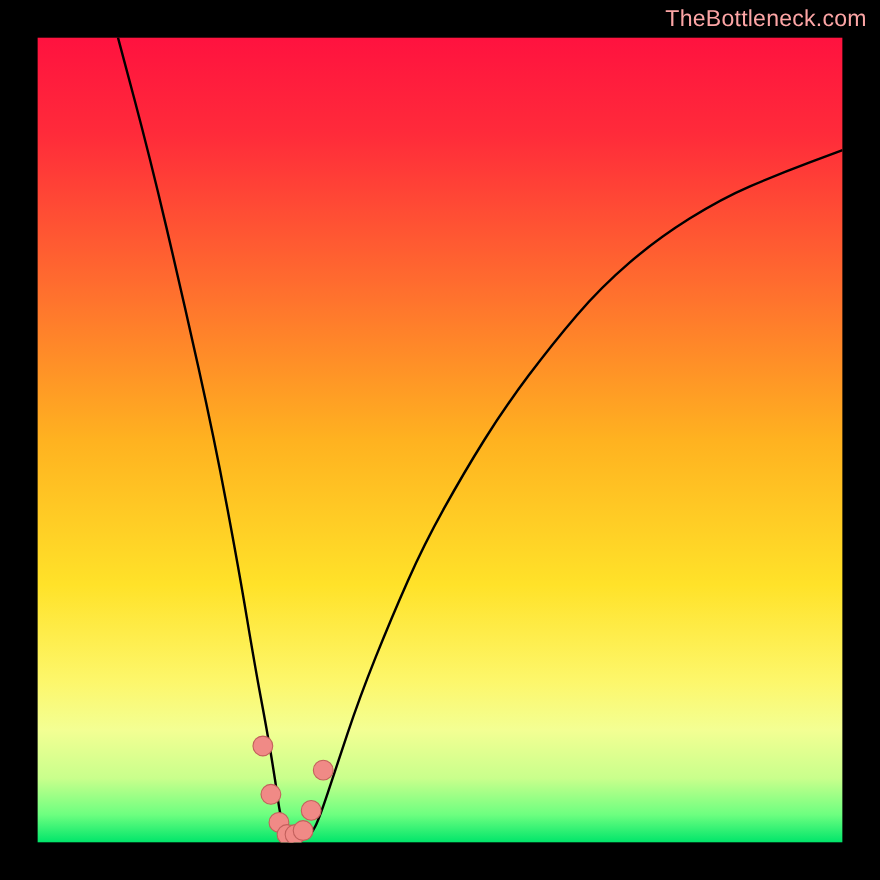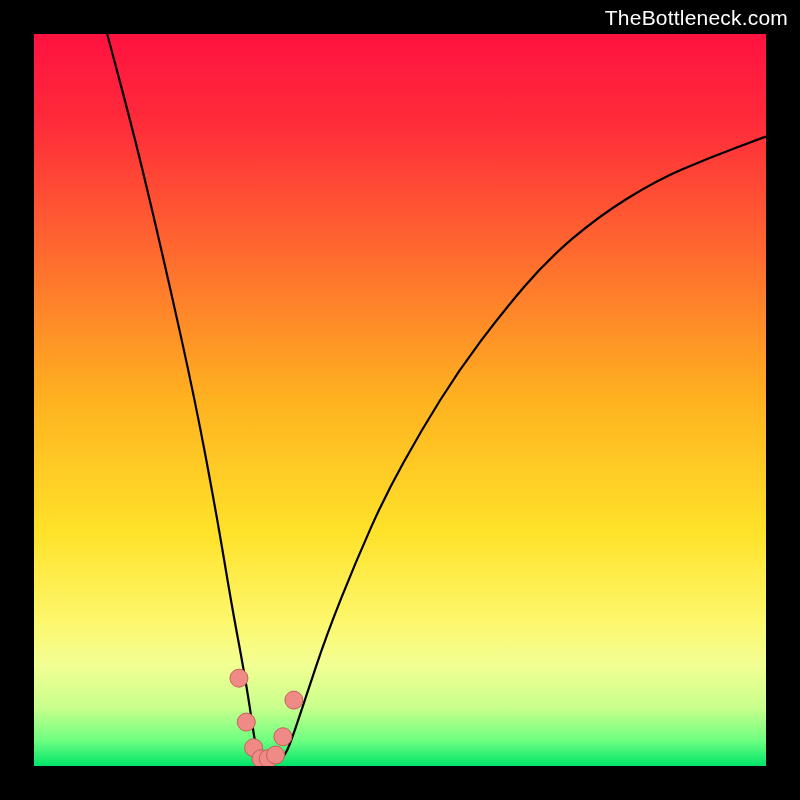--- a/index.html
+++ b/index.html
@@ -23,21 +23,21 @@
     position: absolute;
     left: 0;
     top: 0;
     width: 732px;
     height: 732px;
   }
   .watermark {
     position: absolute;
     top: 6px;
     right: 12px;
-    color: #ffffff;
+    color: #fca5a5;
     font-size: 21px;
     font-weight: 500;
     letter-spacing: 0.2px;
     user-select: none;
   }
 </style>
 </head>
 <body>
 
 <div class="frame">

